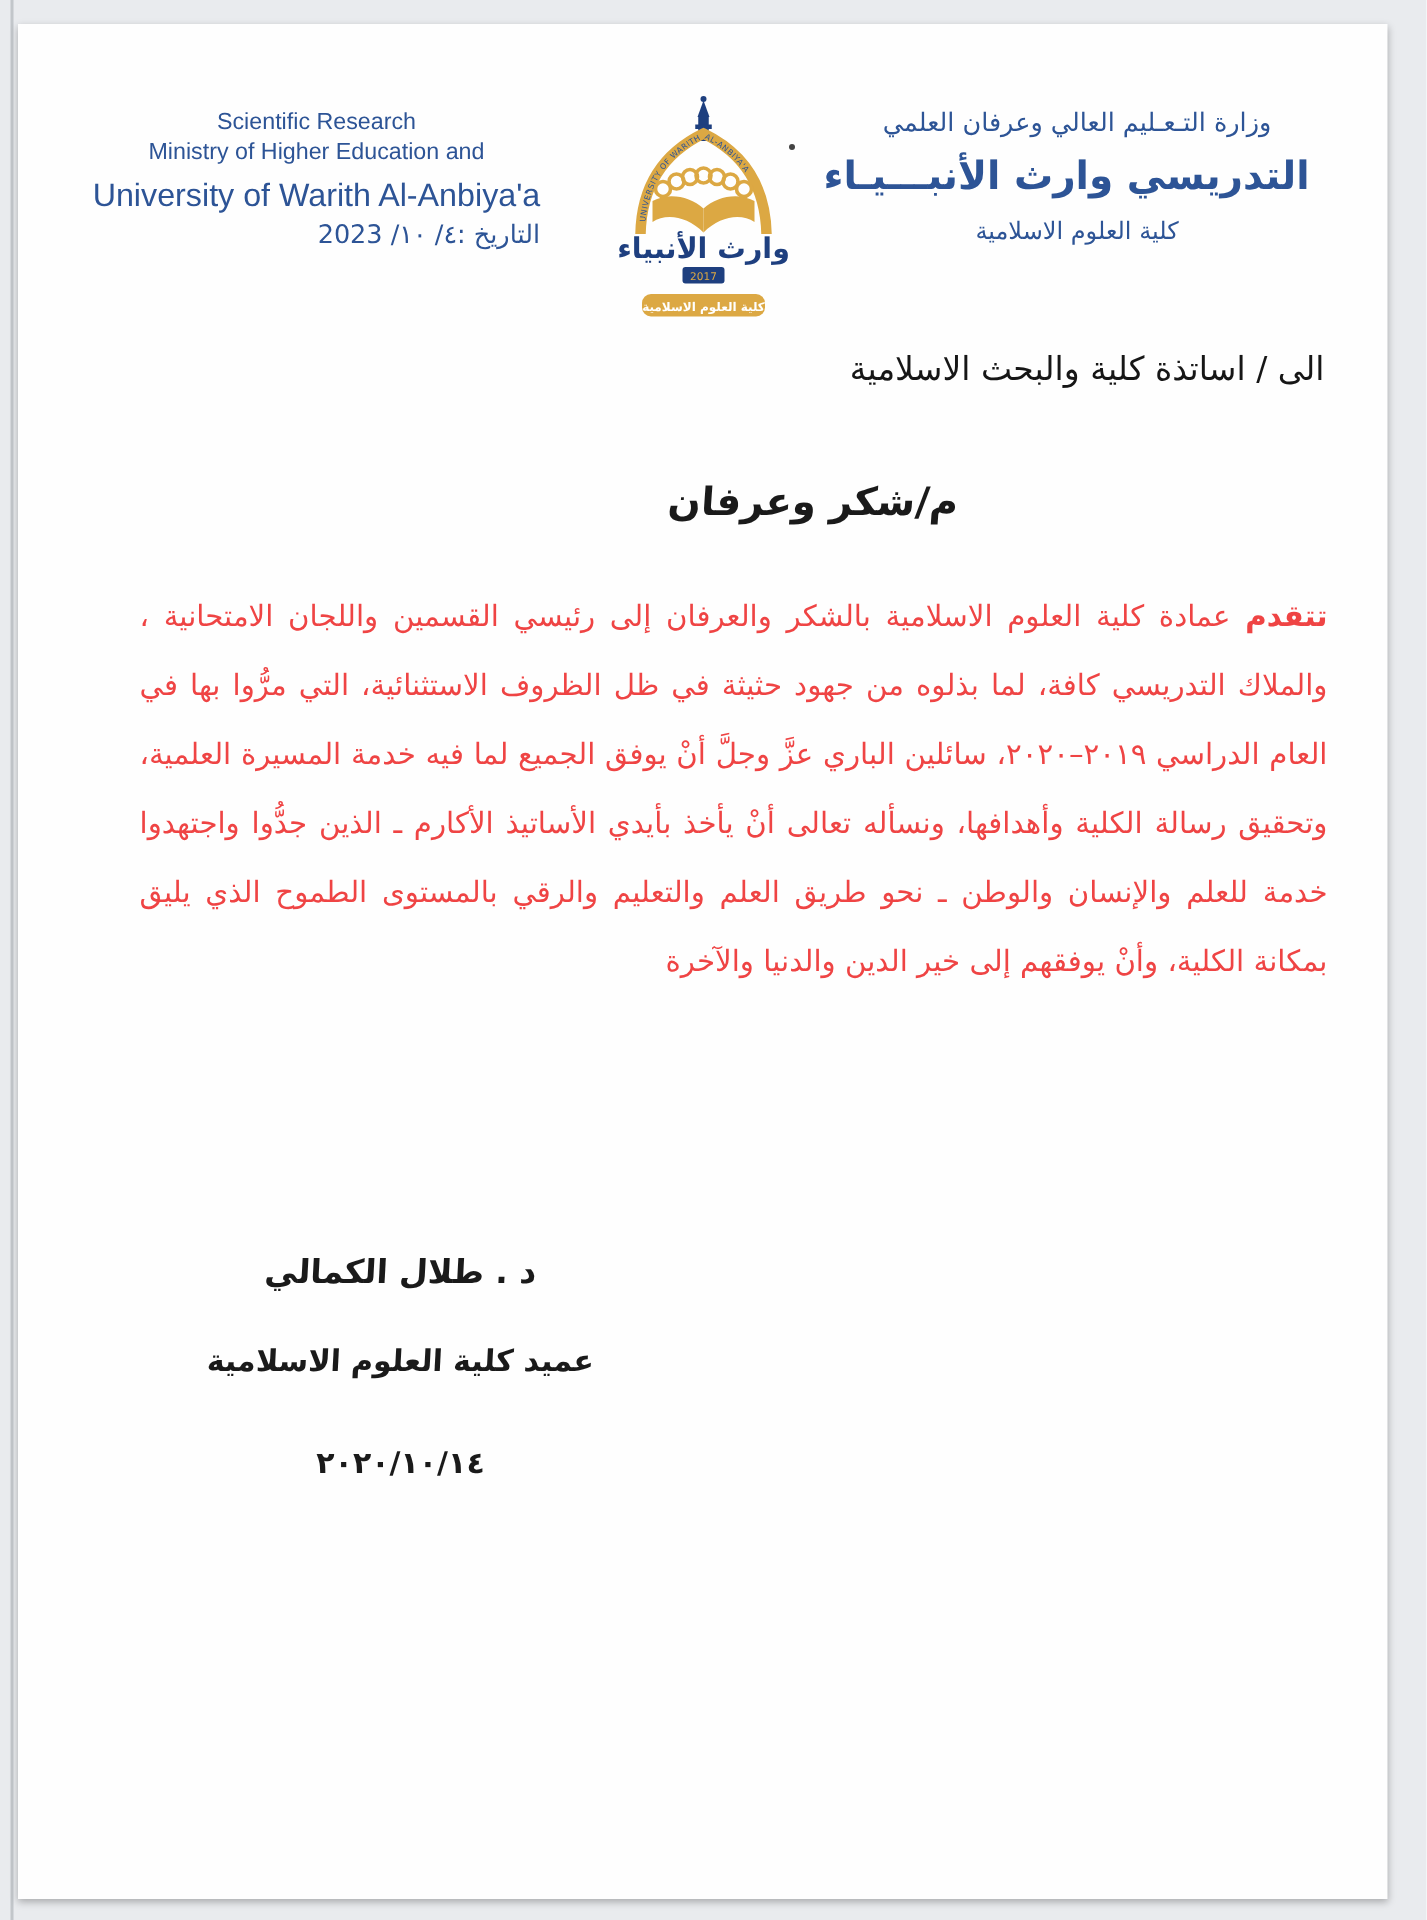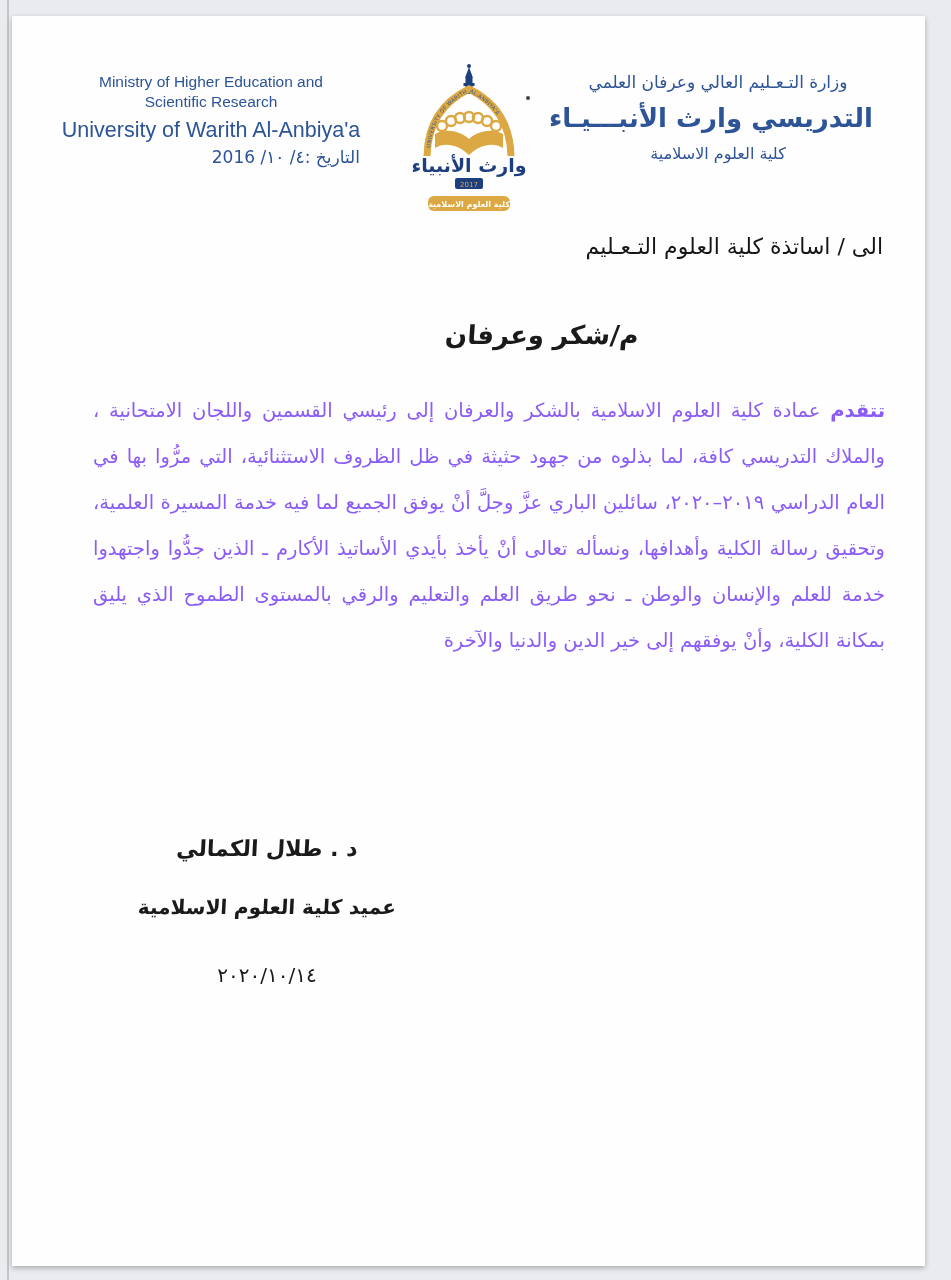--- a/index.html
+++ b/index.html
@@ -41,45 +41,45 @@
     font-size:22px;color:#161616;white-space:nowrap;
   }
   .subject{
     position:absolute;left:400px;top:304px;width:260px;text-align:center;
     direction:rtl;font-size:26px;font-weight:bold;color:#1a1a1a;
     transform:skewX(-4deg);white-space:nowrap;
   }
   .body-par{
     position:absolute;right:40px;top:372px;width:792px;
     direction:rtl;text-align:justify;
-    font-size:19.5px;line-height:46px;color:#8b5cf6;margin:0;
+    font-size:19.5px;line-height:46px;color:#ef4444;margin:0;
   }
   .body-par .lead{font-weight:bold;}
 
   
   .sig{
     position:absolute;left:105px;top:820px;width:300px;text-align:center;
     direction:rtl;color:#1a1a1a;
   }
   .sig-name{font-size:22px;font-weight:bold;transform:skewX(-3deg);margin-bottom:34px;white-space:nowrap;}
   .sig-title{font-size:20px;font-weight:bold;transform:skewX(-3deg);margin-bottom:44px;white-space:nowrap;}
-  .sig-date{font-size:20px;letter-spacing:1px;white-space:nowrap;}
+  .sig-date{font-size:20px;letter-spacing:1px;white-space:nowrap;font-weight:bold;}
 </style>
 </head>
 <body>
 
 <div class="edge-line"></div>
 
 <div class="page">
 
   <div class="lh-left">
+    <div class="en-line">Scientific Research</div>
     <div class="en-line">Ministry of Higher Education and</div>
-    <div class="en-line">Scientific Research</div>
     <div class="en-uni">University of Warith Al-Anbiya'a</div>
-    <div class="ar-line">التاريخ :٤/ ١٠/ 2016</div>
+    <div class="ar-line">التاريخ :٤/ ١٠/ 2023</div>
   </div>
 
   <div class="logo">
     <svg viewBox="0 0 122 164" width="122" height="164">
       <defs>
         <path id="arcPath" d="M 22 92 Q 24 50 61 32 Q 98 50 100 92" fill="none"></path>
       </defs>
 
       <g>
         <circle cx="61" cy="6" r="2" fill="#1e3f7f"></circle>
@@ -123,21 +123,21 @@
     </svg>
   </div>
   <div class="speck"></div>
 
   <div class="lh-right">
     <div class="r-ministry">وزارة التـعـليم العالي وعرفان العلمي</div>
     <div class="r-uni">التدريسي وارث الأنبـــيـاء</div>
     <div class="r-college">كلية العلوم الاسلامية</div>
   </div>
 
-  <div class="addressee">الى / اساتذة كلية العلوم التـعـليم</div>
+  <div class="addressee">الى / اساتذة كلية والبحث الاسلامية</div>
 
   <div class="subject">م/شكر وعرفان</div>
 
   <p class="body-par"><span class="lead">تتقدم</span> <span>عمادة كلية العلوم الاسلامية بالشكر والعرفان إلى رئيسي القسمين واللجان الامتحانية ، والملاك التدريسي كافة، لما بذلوه من جهود حثيثة في ظل الظروف الاستثنائية، التي مرُّوا بها في العام الدراسي ٢٠١٩–٢٠٢٠، سائلين الباري عزَّ وجلَّ أنْ يوفق الجميع لما فيه خدمة المسيرة العلمية، وتحقيق رسالة الكلية وأهدافها، ونسأله تعالى أنْ يأخذ بأيدي الأساتيذ الأكارم ـ الذين جدُّوا واجتهدوا خدمة للعلم والإنسان والوطن ـ نحو طريق العلم والتعليم والرقي بالمستوى الطموح الذي يليق بمكانة الكلية، وأنْ يوفقهم إلى خير الدين والدنيا والآخرة</span></p>
 
   <div class="sig">
     <div class="sig-name">د . طلال الكمالي</div>
     <div class="sig-title">عميد كلية العلوم الاسلامية</div>
     <div class="sig-date">٢٠٢٠/١٠/١٤</div>
   </div>

